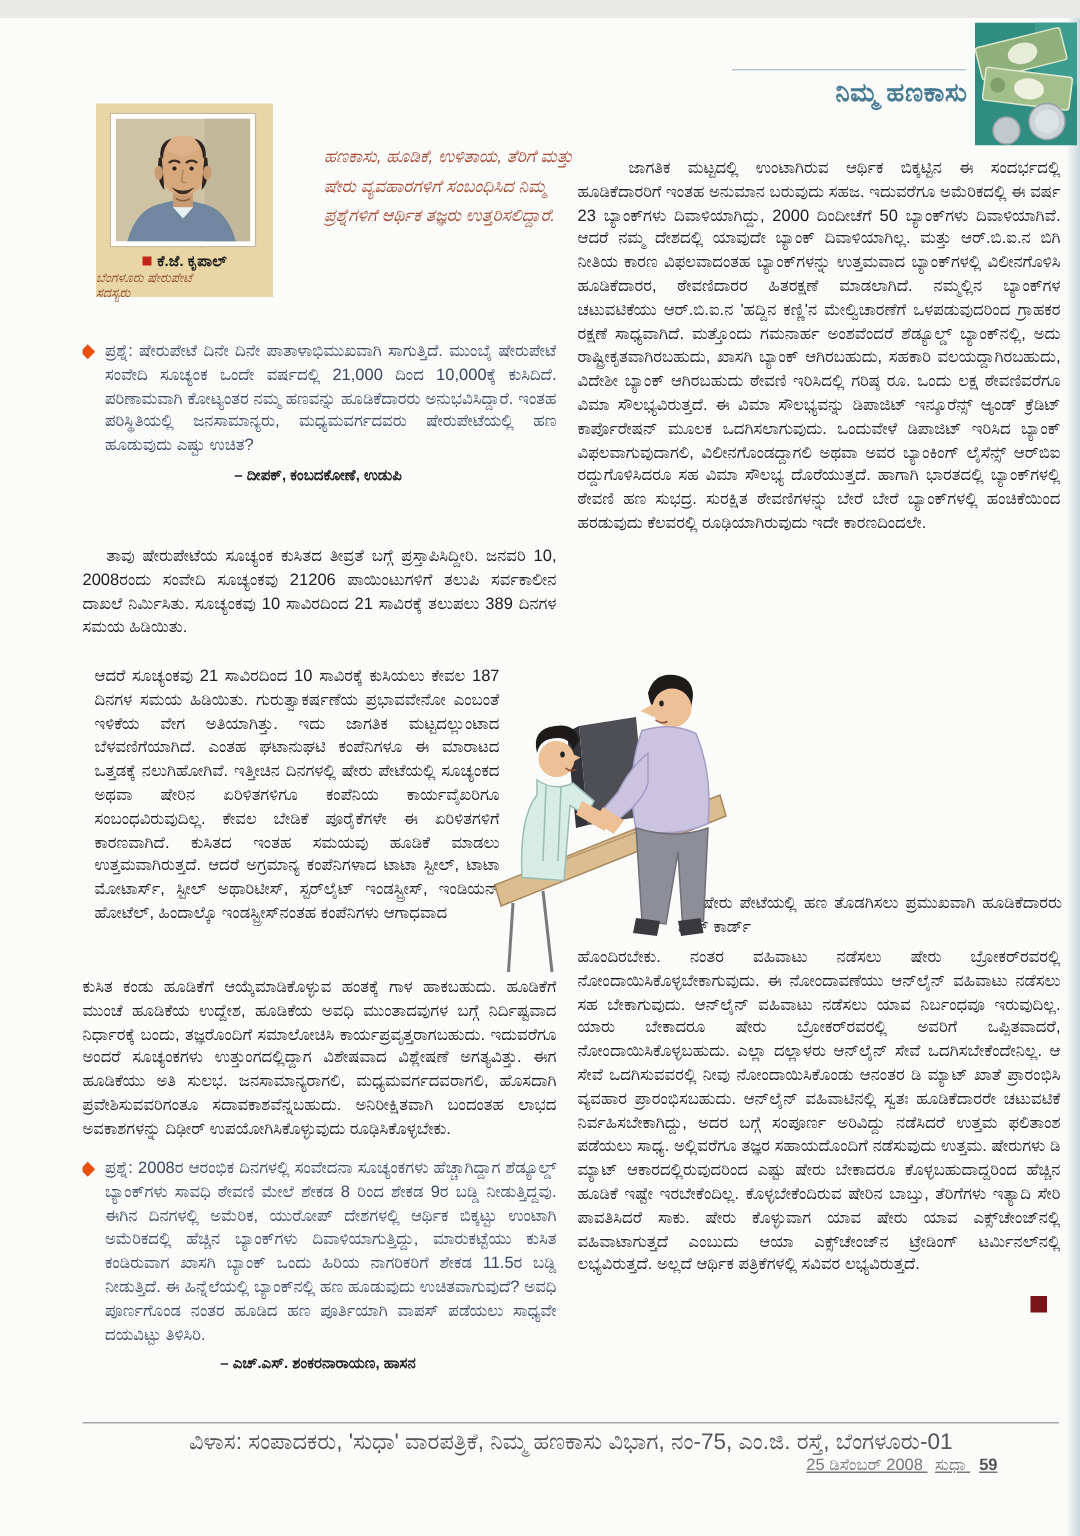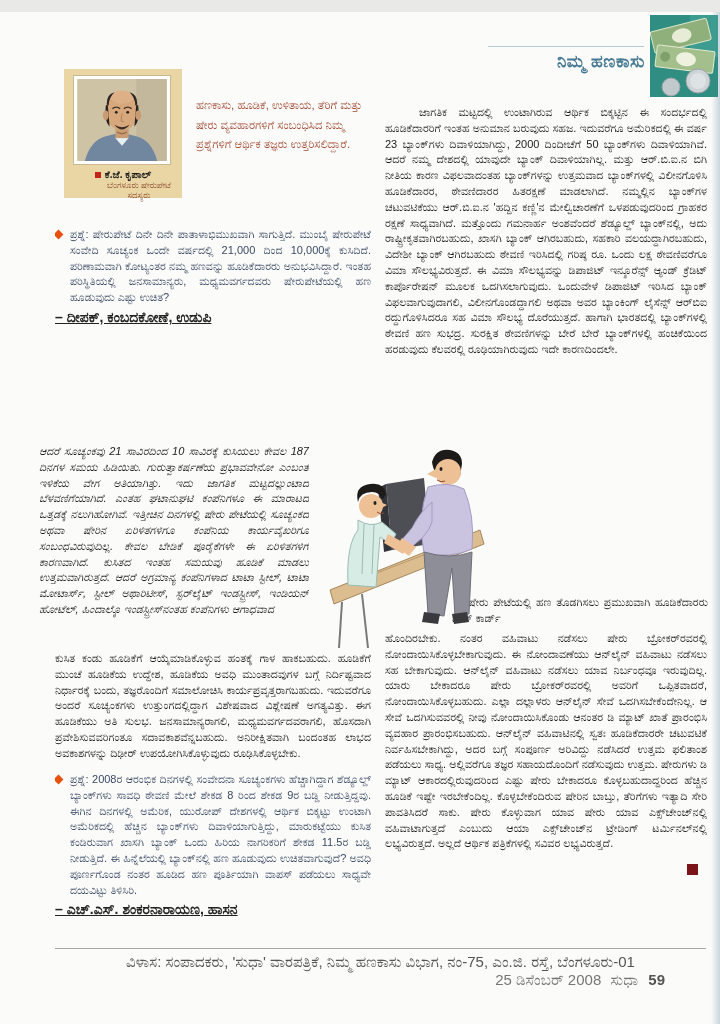--- a/index.html
+++ b/index.html
@@ -20,59 +20,59 @@
   .currency{position:absolute;left:650px;top:3px;width:68px;height:82px;}
 
   
   .author-box{position:absolute;left:64px;top:57px;width:118px;height:129px;background:#ead6a4;}
   .photo-frame{position:absolute;left:9px;top:6px;width:98px;height:90px;background:#fff;
     border:1px solid #c9b98e;box-sizing:border-box;padding:3px;}
   .photo-frame svg{width:100%;height:100%;display:block;}
   .author-name{position:absolute;left:0;top:100px;width:100%;text-align:center;
     font-size:10px;font-weight:bold;color:#1c1c1c;}
   .red-sq{display:inline-block;width:6px;height:6px;background:#c22418;margin-right:4px;}
-  .author-role{position:absolute;left:16px;top:112px;width:100%;text-align:center;
-    font-size:8.5px;line-height:9.5px;color:#8a4a30;}
-
-  .intro{position:absolute;left:196px;top:84px;width:182px;
-    font-size:11.5px;line-height:19.5px;color:#a34a33;}
+  .author-role{position:absolute;left:0;top:112px;width:100%;text-align:left;
+    font-size:8.5px;line-height:9.5px;color:#8a4a30;font-style:italic;}
+
+  .intro{position:absolute;left:216px;top:84px;width:182px;
+    font-size:11.5px;line-height:19.5px;color:#a34a33;font-style:italic;}
 
   
   .tb{position:absolute;font-size:11px;line-height:15.8px;color:#1c1c1e;
     text-align:justify;overflow:hidden;}
   .question{position:relative;padding-left:15px;color:#3a4a63;}
   .q-bullet{position:absolute;left:0;top:4px;width:7px;height:7px;background:#e8500f;
     transform:rotate(45deg);}
-  .sig{display:block;text-align:left;font-weight:bold;font-size:14px;color:#222;
-    margin-top:4px;padding-right:2px;text-decoration:underline;}
+  .sig{display:block;text-align:center;font-weight:bold;font-size:10px;color:#222;
+    margin-top:4px;padding-right:2px;}
   .indent{text-indent:16px;}
   .indent-lg{text-indent:34px;}
 
   #l1{left:55px;top:215px;width:316px;height:132px;}
   #l2{left:55px;top:352px;width:316px;height:79px;}
-  #l3{left:39px;top:432px;width:270px;height:206px;font-style:italic;}
+  #l3{left:63px;top:432px;width:270px;height:206px;}
   #l4{left:55px;top:639px;width:316px;height:119px;}
   #l5{left:55px;top:760px;width:316px;height:164px;}
 
   #r1{left:385px;top:93px;width:322px;height:336px;}
   #r2{left:452px;top:432px;width:256px;height:132px;}
   #r3{left:452px;top:583px;width:256px;height:34px;}
   #r4{left:385px;top:619px;width:322px;height:224px;}
 
   .end-marker{position:absolute;left:687px;top:852px;width:11px;height:11px;background:#7a1418;}
 
   .cartoon{position:absolute;left:328px;top:420px;width:180px;height:220px;}
   .cartoon svg{width:100%;height:100%;display:block;}
 
   
   .footer-rule{position:absolute;left:55px;top:936px;width:651px;height:1px;background:#a8a8a8;}
   .footer-address{position:absolute;left:55px;top:941px;width:651px;text-align:center;
     font-size:15px;color:#555;}
   .footer-issue{position:absolute;left:430px;top:959px;width:235px;text-align:right;
-    font-size:15px;color:#777;}
+    font-size:11px;color:#777;text-decoration:underline;}
   .footer-issue .pgnum{font-weight:bold;color:#555;margin-left:6px;}
   .footer-issue .mag{margin-left:5px;}
 </style>
 </head>
 <body>
 
 <div class="page">
 
   <div class="edge-right"></div>
   <div class="edge-bottom"></div>
@@ -134,20 +134,21 @@
   <div class="intro">ಹಣಕಾಸು, ಹೂಡಿಕೆ, ಉಳಿತಾಯ, ತೆರಿಗೆ ಮತ್ತು ಷೇರು ವ್ಯವಹಾರಗಳಿಗೆ ಸಂಬಂಧಿಸಿದ ನಿಮ್ಮ ಪ್ರಶ್ನೆಗಳಿಗೆ ಆರ್ಥಿಕ ತಜ್ಞರು ಉತ್ತರಿಸಲಿದ್ದಾರೆ.</div>
 
   <div class="tb" id="l1">
     <div class="question">
       <span class="q-bullet"></span>
       <span>ಪ್ರಶ್ನೆ: ಷೇರುಪೇಟೆ ದಿನೇ ದಿನೇ ಪಾತಾಳಾಭಿಮುಖವಾಗಿ ಸಾಗುತ್ತಿದೆ. ಮುಂಬೈ ಷೇರುಪೇಟೆ ಸಂವೇದಿ ಸೂಚ್ಯಂಕ ಒಂದೇ ವರ್ಷದಲ್ಲಿ 21,000 ದಿಂದ 10,000ಕ್ಕೆ ಕುಸಿದಿದೆ. ಪರಿಣಾಮವಾಗಿ ಕೋಟ್ಯಂತರ ನಮ್ಮ ಹಣವನ್ನು ಹೂಡಿಕೆದಾರರು ಅನುಭವಿಸಿದ್ದಾರೆ. ಇಂತಹ ಪರಿಸ್ಥಿತಿಯಲ್ಲಿ ಜನಸಾಮಾನ್ಯರು, ಮಧ್ಯಮವರ್ಗದವರು ಷೇರುಪೇಟೆಯಲ್ಲಿ ಹಣ ಹೂಡುವುದು ಎಷ್ಟು ಉಚಿತ?</span>
     </div>
     <span class="sig">– ದೀಪಕ್, ಕಂಬದಕೋಣೆ, ಉಡುಪಿ</span>
   </div>
 
+  <div class="tb indent" id="l2">ತಾವು ಷೇರುಪೇಟೆಯ ಸೂಚ್ಯಂಕ ಕುಸಿತದ ತೀವ್ರತೆ ಬಗ್ಗೆ ಪ್ರಸ್ತಾಪಿಸಿದ್ದೀರಿ. ಜನವರಿ 10, 2008ರಂದು ಸಂವೇದಿ ಸೂಚ್ಯಂಕವು 21206 ಪಾಯಿಂಟುಗಳಿಗೆ ತಲುಪಿ ಸರ್ವಕಾಲೀನ ದಾಖಲೆ ನಿರ್ಮಿಸಿತು. ಸೂಚ್ಯಂಕವು 10 ಸಾವಿರದಿಂದ 21 ಸಾವಿರಕ್ಕೆ ತಲುಪಲು 389 ದಿನಗಳ ಸಮಯ ಹಿಡಿಯಿತು.</div>
   <div class="tb" id="l3">ಆದರೆ ಸೂಚ್ಯಂಕವು 21 ಸಾವಿರದಿಂದ 10 ಸಾವಿರಕ್ಕೆ ಕುಸಿಯಲು ಕೇವಲ 187 ದಿನಗಳ ಸಮಯ ಹಿಡಿಯಿತು. ಗುರುತ್ವಾಕರ್ಷಣೆಯ ಪ್ರಭಾವವೇನೋ ಎಂಬಂತೆ ಇಳಿಕೆಯ ವೇಗ ಅತಿಯಾಗಿತ್ತು. ಇದು ಜಾಗತಿಕ ಮಟ್ಟದಲ್ಲುಂಟಾದ ಬೆಳವಣಿಗೆಯಾಗಿದೆ. ಎಂತಹ ಘಟಾನುಘಟಿ ಕಂಪೆನಿಗಳೂ ಈ ಮಾರಾಟದ ಒತ್ತಡಕ್ಕೆ ನಲುಗಿಹೋಗಿವೆ. ಇತ್ತೀಚಿನ ದಿನಗಳಲ್ಲಿ ಷೇರು ಪೇಟೆಯಲ್ಲಿ ಸೂಚ್ಯಂಕದ ಅಥವಾ ಷೇರಿನ ಏರಿಳಿತಗಳಿಗೂ ಕಂಪೆನಿಯ ಕಾರ್ಯವೈಖರಿಗೂ ಸಂಬಂಧವಿರುವುದಿಲ್ಲ. ಕೇವಲ ಬೇಡಿಕೆ ಪೂರೈಕೆಗಳೇ ಈ ಏರಿಳಿತಗಳಿಗೆ ಕಾರಣವಾಗಿದೆ. ಕುಸಿತದ ಇಂತಹ ಸಮಯವು ಹೂಡಿಕೆ ಮಾಡಲು ಉತ್ತಮವಾಗಿರುತ್ತದೆ. ಆದರೆ ಅಗ್ರಮಾನ್ಯ ಕಂಪೆನಿಗಳಾದ ಟಾಟಾ ಸ್ಟೀಲ್, ಟಾಟಾ ಮೋಟಾರ್ಸ್, ಸ್ಟೀಲ್ ಅಥಾರಿಟೀಸ್, ಸ್ಟರ್‌ಲೈಟ್ ಇಂಡಸ್ಟ್ರೀಸ್, ಇಂಡಿಯನ್ ಹೋಟೆಲ್, ಹಿಂದಾಲ್ಕೊ ಇಂಡಸ್ಟ್ರೀಸ್‌ನಂತಹ ಕಂಪೆನಿಗಳು ಆಗಾಧವಾದ</div>
   <div class="tb" id="l4">ಕುಸಿತ ಕಂಡು ಹೂಡಿಕೆಗೆ ಆಯ್ಕೆಮಾಡಿಕೊಳ್ಳುವ ಹಂತಕ್ಕೆ ಗಾಳ ಹಾಕಬಹುದು. ಹೂಡಿಕೆಗೆ ಮುಂಚೆ ಹೂಡಿಕೆಯ ಉದ್ದೇಶ, ಹೂಡಿಕೆಯ ಅವಧಿ ಮುಂತಾದವುಗಳ ಬಗ್ಗೆ ನಿರ್ದಿಷ್ಟವಾದ ನಿರ್ಧಾರಕ್ಕೆ ಬಂದು, ತಜ್ಞರೊಂದಿಗೆ ಸಮಾಲೋಚಿಸಿ ಕಾರ್ಯಪ್ರವೃತ್ತರಾಗಬಹುದು. ಇದುವರೆಗೂ ಅಂದರೆ ಸೂಚ್ಯಂಕಗಳು ಉತ್ತುಂಗದಲ್ಲಿದ್ದಾಗ ವಿಶೇಷವಾದ ವಿಶ್ಲೇಷಣೆ ಅಗತ್ಯವಿತ್ತು. ಈಗ ಹೂಡಿಕೆಯು ಅತಿ ಸುಲಭ. ಜನಸಾಮಾನ್ಯರಾಗಲಿ, ಮಧ್ಯಮವರ್ಗದವರಾಗಲಿ, ಹೊಸದಾಗಿ ಪ್ರವೇಶಿಸುವವರಿಗಂತೂ ಸದಾವಕಾಶವೆನ್ನಬಹುದು. ಅನಿರೀಕ್ಷಿತವಾಗಿ ಬಂದಂತಹ ಲಾಭದ ಅವಕಾಶಗಳನ್ನು ದಿಢೀರ್ ಉಪಯೋಗಿಸಿಕೊಳ್ಳುವುದು ರೂಢಿಸಿಕೊಳ್ಳಬೇಕು.</div>
 
   <div class="tb" id="l5">
     <div class="question">
       <span class="q-bullet"></span>
       <span>ಪ್ರಶ್ನೆ: 2008ರ ಆರಂಭಿಕ ದಿನಗಳಲ್ಲಿ ಸಂವೇದನಾ ಸೂಚ್ಯಂಕಗಳು ಹೆಚ್ಚಾಗಿದ್ದಾಗ ಶೆಡ್ಯೂಲ್ಡ್ ಬ್ಯಾಂಕ್‌ಗಳು ಸಾವಧಿ ಠೇವಣಿ ಮೇಲೆ ಶೇಕಡ 8 ರಿಂದ ಶೇಕಡ 9ರ ಬಡ್ಡಿ ನೀಡುತ್ತಿದ್ದವು. ಈಗಿನ ದಿನಗಳಲ್ಲಿ ಅಮೆರಿಕ, ಯುರೋಪ್ ದೇಶಗಳಲ್ಲಿ ಆರ್ಥಿಕ ಬಿಕ್ಕಟ್ಟು ಉಂಟಾಗಿ ಅಮೆರಿಕದಲ್ಲಿ ಹೆಚ್ಚಿನ ಬ್ಯಾಂಕ್‌ಗಳು ದಿವಾಳಿಯಾಗುತ್ತಿದ್ದು, ಮಾರುಕಟ್ಟೆಯು ಕುಸಿತ ಕಂಡಿರುವಾಗ ಖಾಸಗಿ ಬ್ಯಾಂಕ್ ಒಂದು ಹಿರಿಯ ನಾಗರಿಕರಿಗೆ ಶೇಕಡ 11.5ರ ಬಡ್ಡಿ ನೀಡುತ್ತಿದೆ. ಈ ಹಿನ್ನೆಲೆಯಲ್ಲಿ ಬ್ಯಾಂಕ್‌ನಲ್ಲಿ ಹಣ ಹೂಡುವುದು ಉಚಿತವಾಗುವುದೆ? ಅವಧಿ ಪೂರ್ಣಗೊಂಡ ನಂತರ ಹೂಡಿದ ಹಣ ಪೂರ್ತಿಯಾಗಿ ವಾಪಸ್ ಪಡೆಯಲು ಸಾಧ್ಯವೇ ದಯವಿಟ್ಟು ತಿಳಿಸಿರಿ.</span>
     </div>
     <span class="sig">– ಎಚ್.ಎಸ್. ಶಂಕರನಾರಾಯಣ, ಹಾಸನ</span>
   </div>

